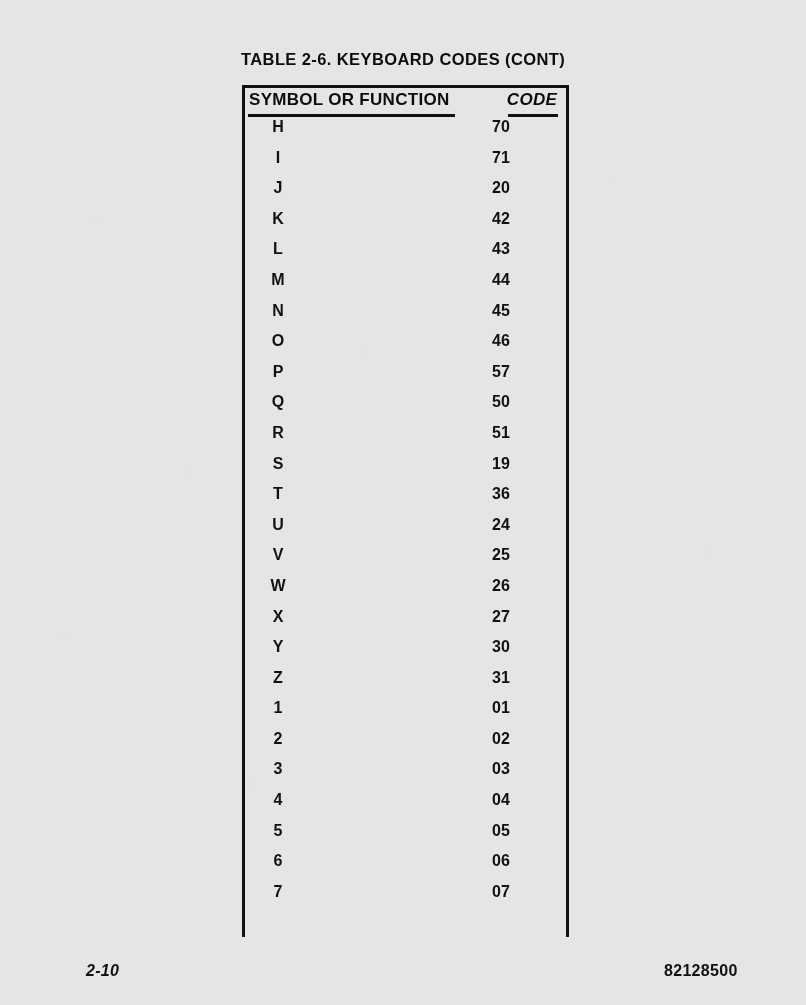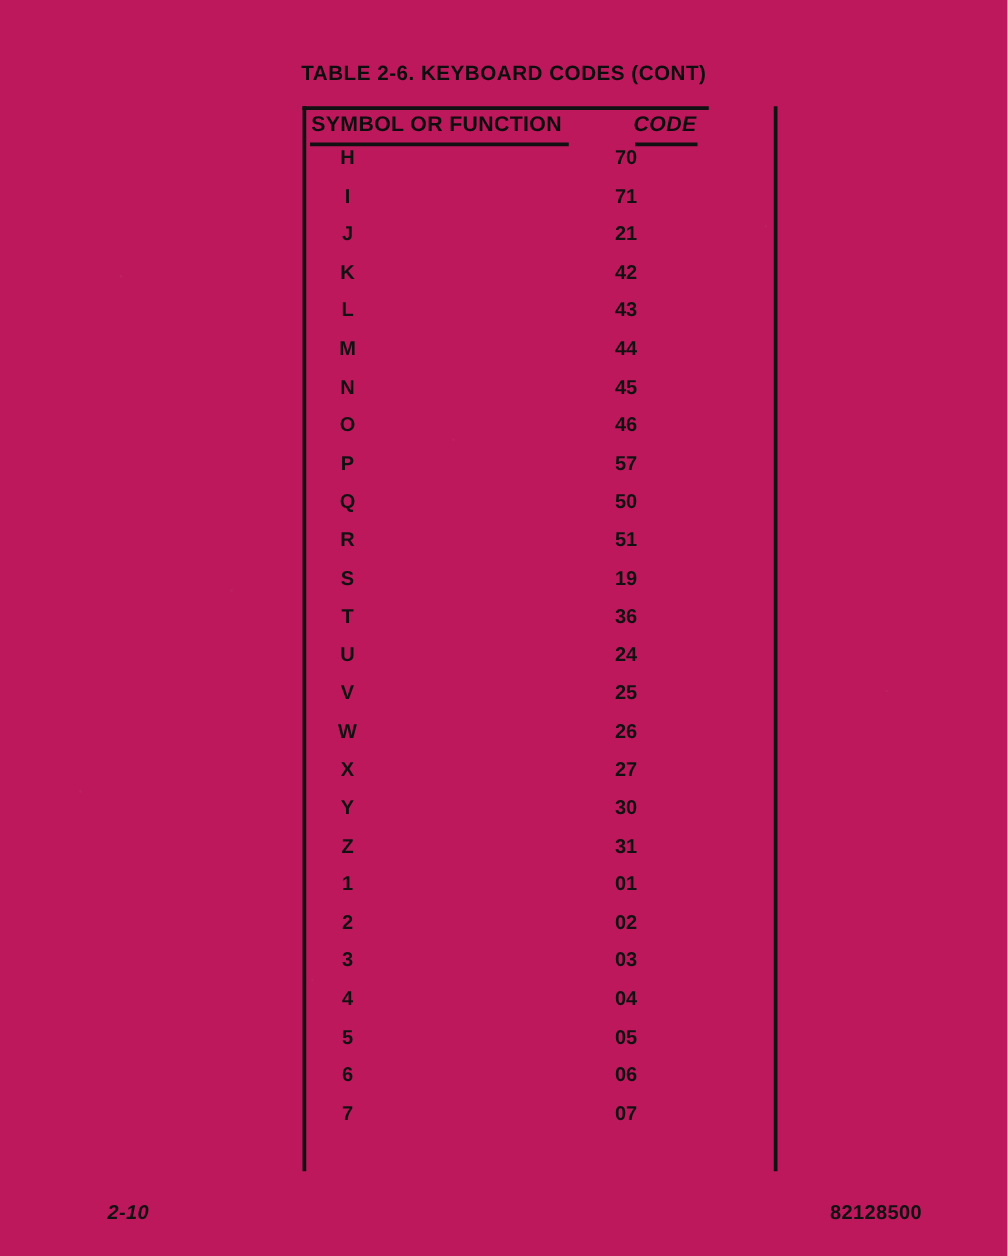--- a/index.html
+++ b/index.html
@@ -12,21 +12,21 @@
     font-family: "Liberation Sans", sans-serif;
     color: #111111;
     -webkit-font-smoothing: antialiased;
   }
 
   #page {
     position: relative;
     width: 806px;
     height: 1005px;
     margin: 0 auto;
-    background: #be185d;
+    background: #e5e5e5;
     overflow: hidden;
   }
 
   
   #paper-grain {
     position: absolute;
     inset: 0;
     pointer-events: none;
     opacity: 0.5;
     background:
@@ -51,21 +51,21 @@
     letter-spacing: 0.4px;
     white-space: nowrap;
     color: #0d0d0d;
   }
 
   
   #table-frame {
     position: absolute;
     left: 242px;
     top: 85px;
-    width: 380px;
+    width: 327px;
     height: 852px;
   }
 
   #frame-top-rule {
     position: absolute;
     left: 0;
     top: 0;
     width: 325px;
     height: 3px;
     background: #111111;
@@ -224,21 +224,21 @@
         <div class="table-row">
           <div class="cell-symbol">H</div>
           <div class="cell-code">70</div>
         </div>
         <div class="table-row">
           <div class="cell-symbol">I</div>
           <div class="cell-code">71</div>
         </div>
         <div class="table-row">
           <div class="cell-symbol">J</div>
-          <div class="cell-code">21</div>
+          <div class="cell-code">20</div>
         </div>
         <div class="table-row">
           <div class="cell-symbol">K</div>
           <div class="cell-code">42</div>
         </div>
         <div class="table-row">
           <div class="cell-symbol">L</div>
           <div class="cell-code">43</div>
         </div>
         <div class="table-row">

